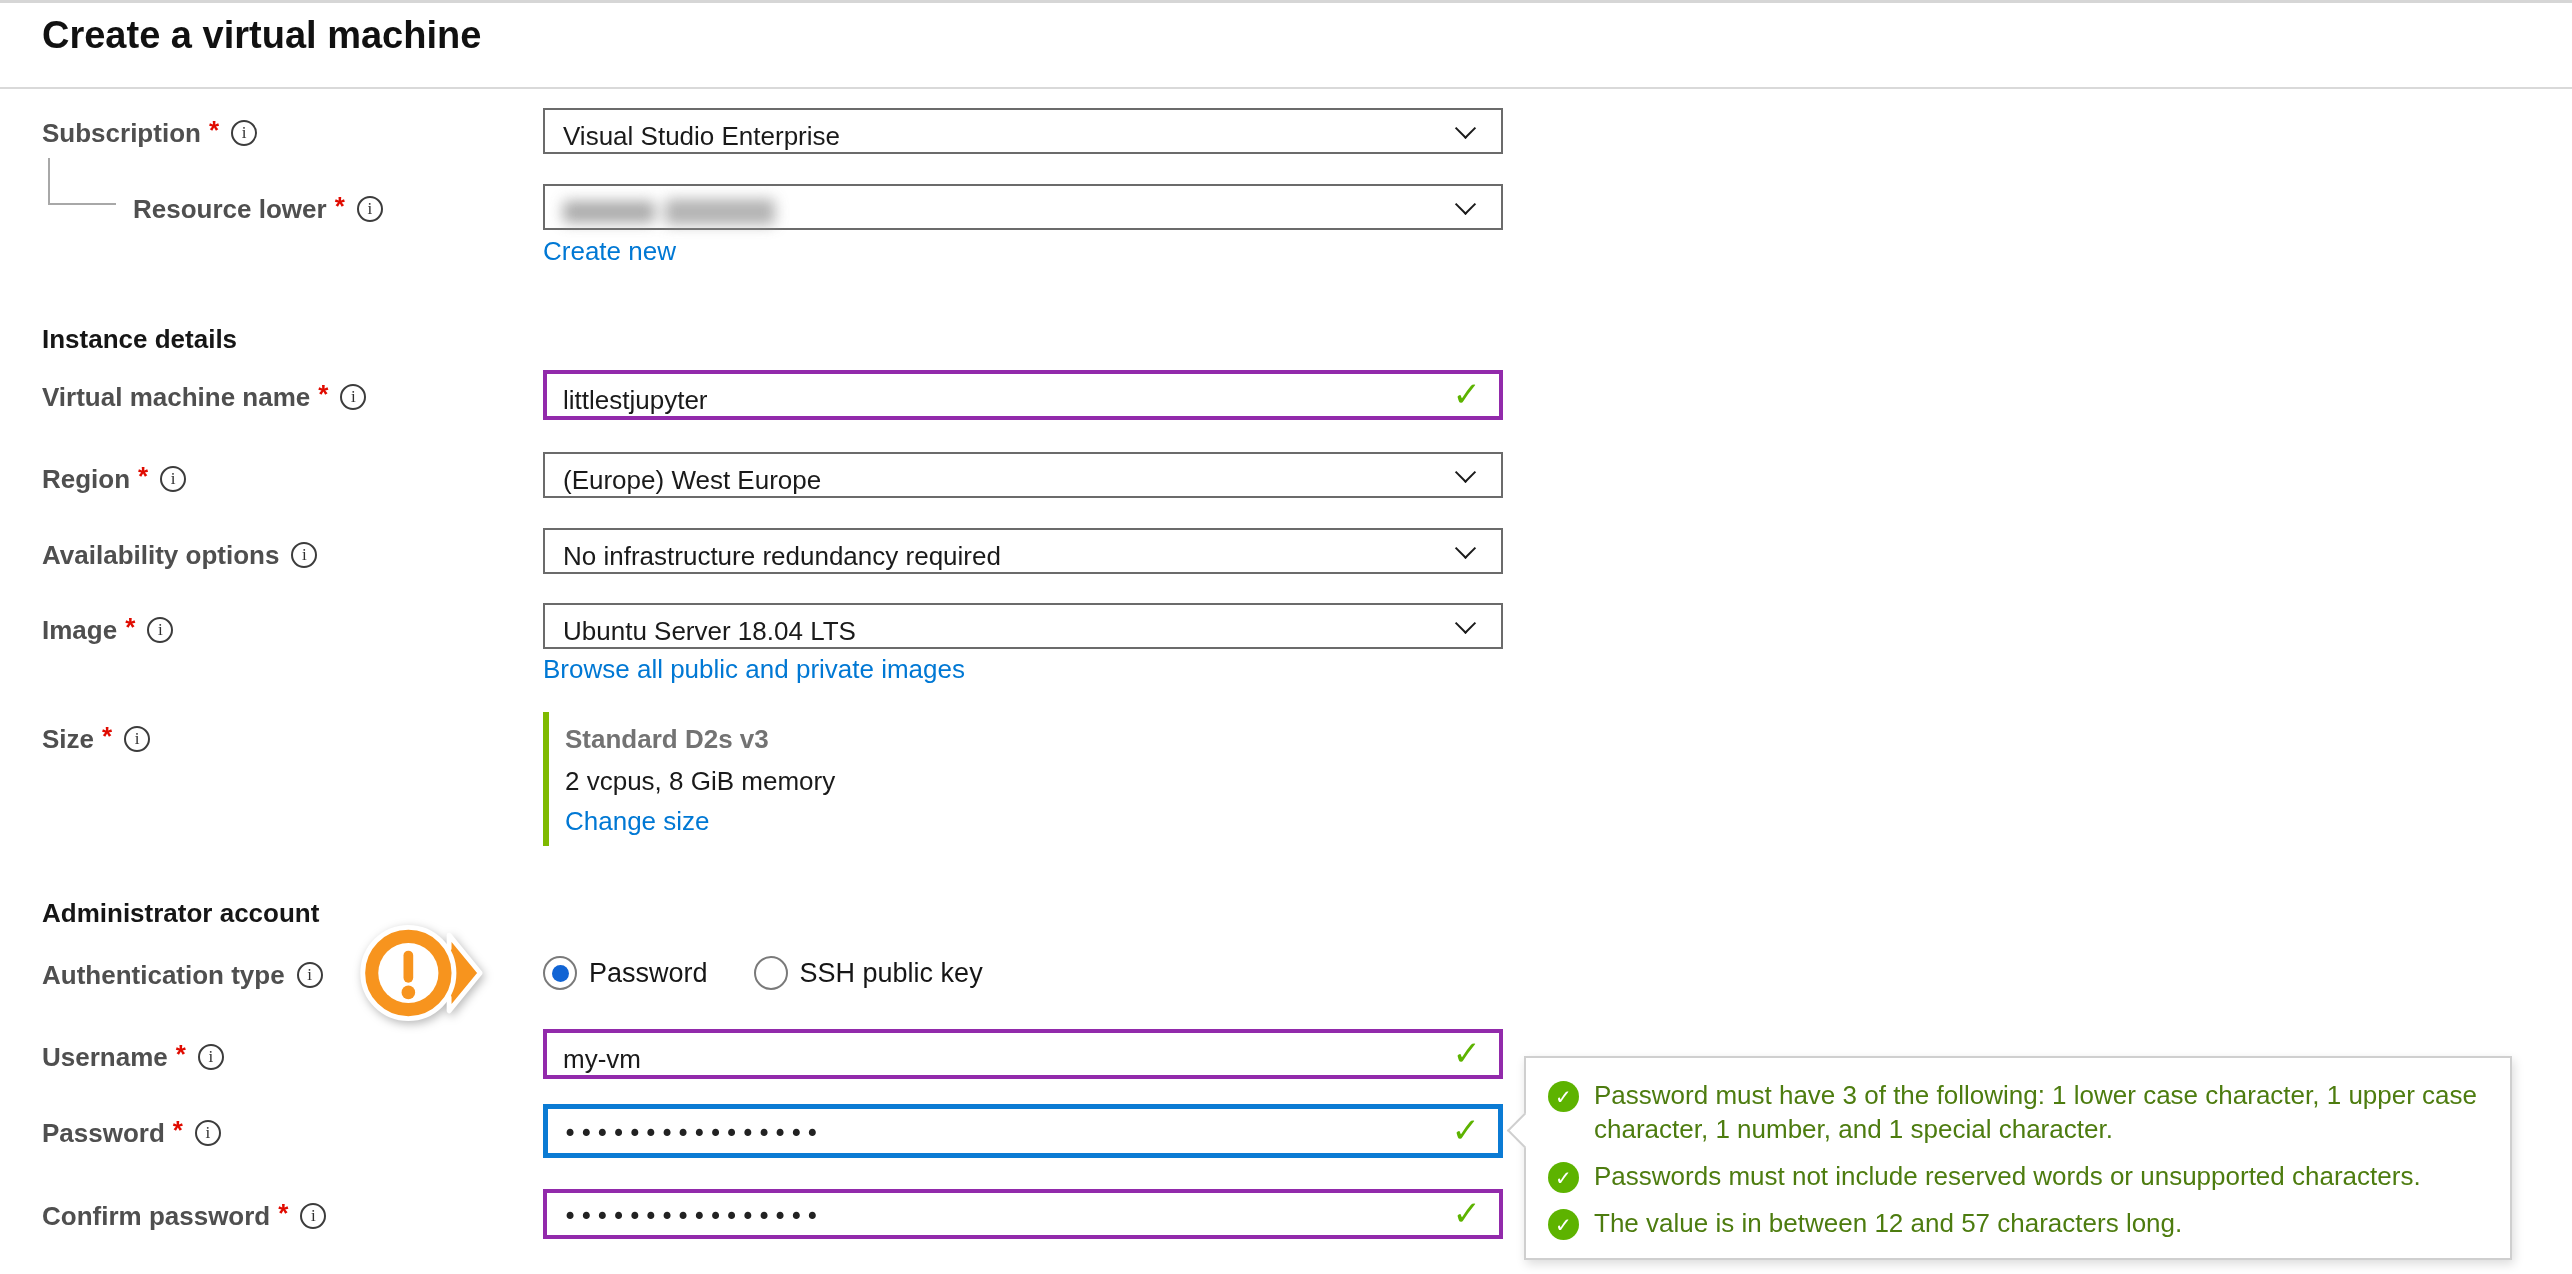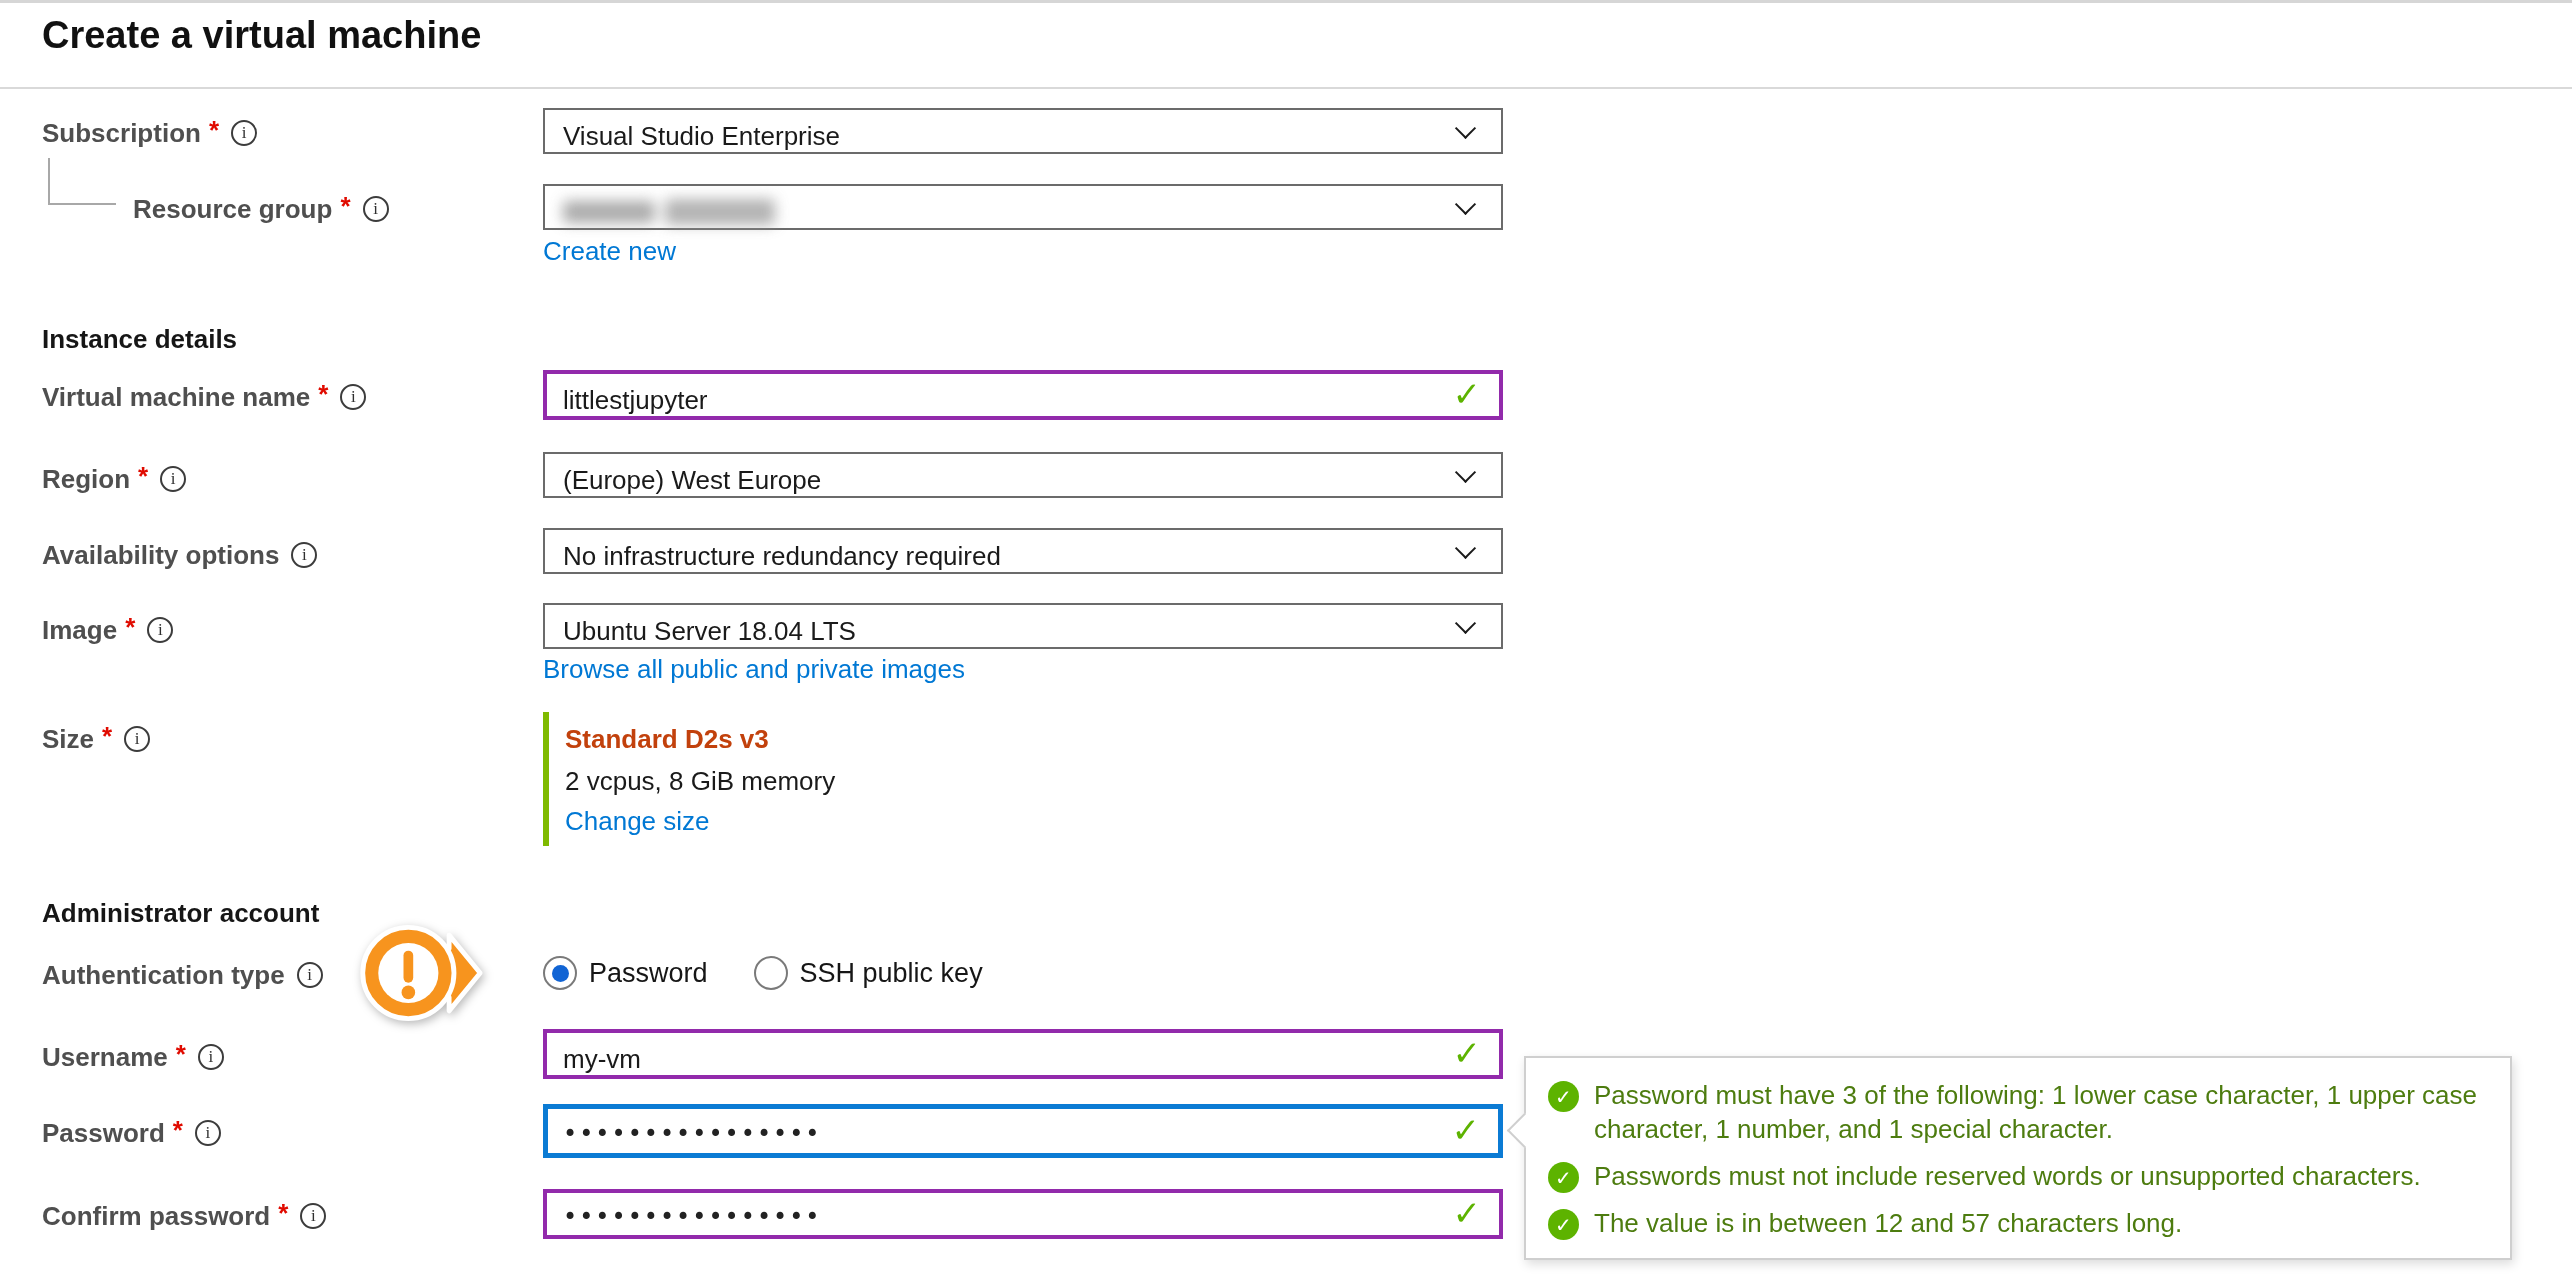--- a/index.html
+++ b/index.html
@@ -29,21 +29,21 @@
 
   .tree-v { position:absolute; left:48px; top:158px; width:2px; height:47px; background:#a8a8a8; }
   .tree-h { position:absolute; left:48px; top:203px; width:68px; height:2px; background:#a8a8a8; }
 
   .blur-wrap { display:flex; align-items:center; gap:10px; filter:blur(7px); opacity:.75; }
   .blob { height:22px; background:#8f8f8f; border-radius:4px; }
   .b1 { width:92px; } .b2 { width:110px; height:26px; background:#9a9a9a; }
 
   .size-bar { position:absolute; left:543px; top:712px; width:6px; height:134px; background:#7fba00; }
   .size-line { position:absolute; left:565px; font-size:26px; white-space:nowrap; }
-  .size-name { font-weight:700; color:#c2410c; }
+  .size-name { font-weight:700; color:#737373; }
   .size-specs { color:#1a1a1a; }
 
   .radio-group { position:absolute; left:543px; top:950px; height:46px; display:flex; align-items:center; }
   .radio-opt { display:flex; align-items:center; margin-right:46px; cursor:pointer; }
   .radio-circle { width:34px; height:34px; border:2px solid #7a7a7a; border-radius:50%; background:#fff; display:flex; align-items:center; justify-content:center; flex:none; }
   .radio-dot { width:17px; height:17px; border-radius:50%; background:#1164d4; }
   .radio-opt .rlabel { font-size:27px; color:#161616; margin-left:12px; white-space:nowrap; }
 
   .callout-svg { position:absolute; left:354px; top:912px; width:132px; height:122px; filter:drop-shadow(2px 3px 5px rgba(0,0,0,.28)); }
 
@@ -71,21 +71,21 @@
     <span class="info-icon"></span>
   </div>
   <div class="field" style="top:108px;">
     <span>Visual Studio Enterprise</span>
     <span class="chevron-icon"></span>
   </div>
 
   <div class="tree-v"></div>
   <div class="tree-h"></div>
   <div class="flabel" style="left:133px; top:194px;">
-    <span>Resource group</span>
+    <span>Resource lower</span>
       <span class="req"></span>
     <span class="info-icon"></span>
   </div>
   <div class="field" style="top:184px;">
     <span class="blur-wrap">
         <span class="blob b1"></span>
         <span class="blob b2"></span>
       </span>
     <span class="chevron-icon"></span>
   </div>

